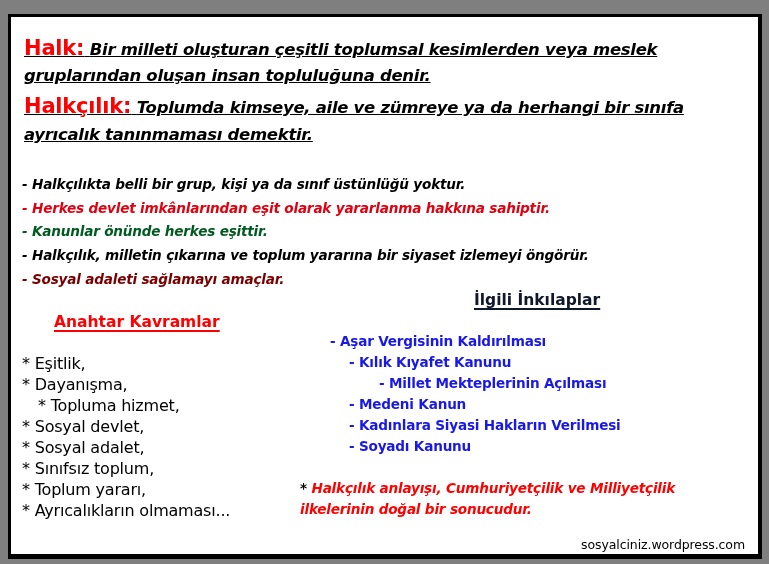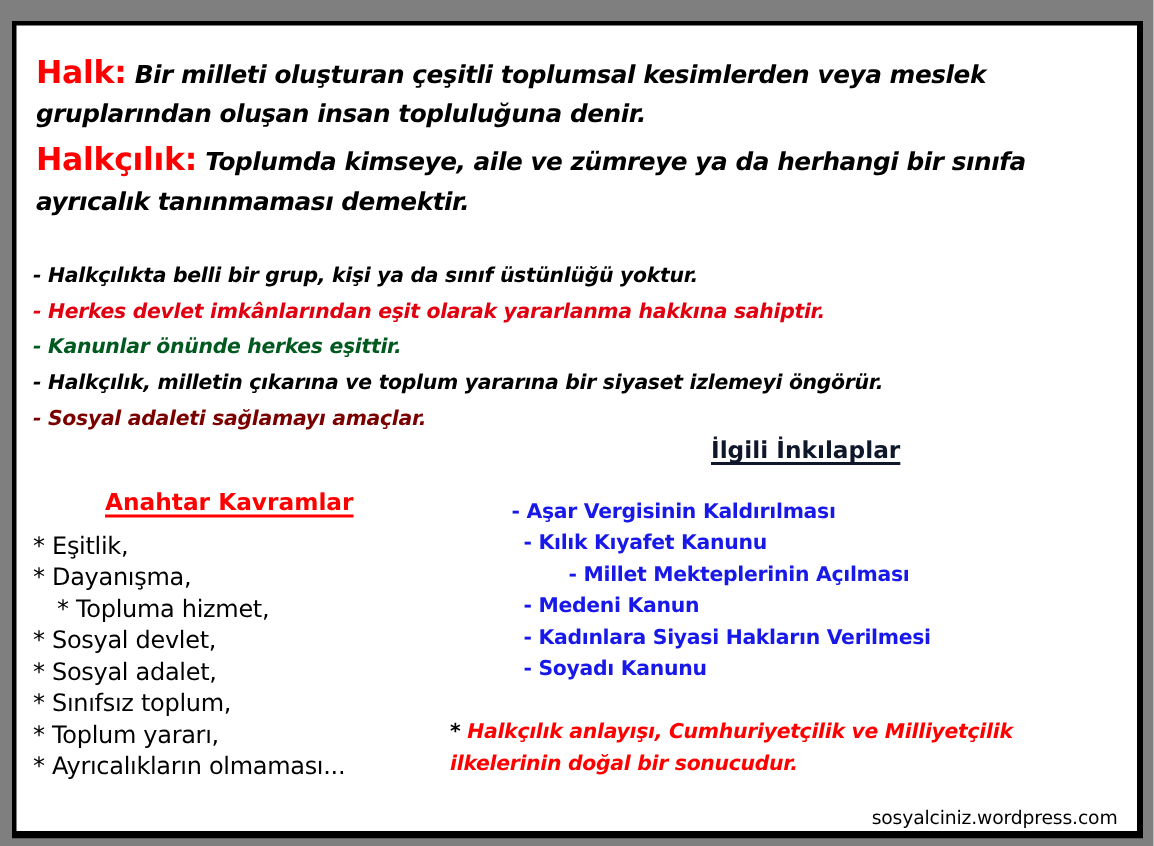--- a/index.html
+++ b/index.html
@@ -26,20 +26,21 @@
       border-right: 4px solid #000;
       border-bottom: 5px solid #000;
     }
     .abs { position: absolute; white-space: nowrap; }
     .def-line {
       font-weight: bold;
       font-style: italic;
       font-size: 16.5px;
       color: #000;
       letter-spacing: -0.3px;
+      text-decoration: underline;
     }
     .term {
       font-style: normal;
       font-weight: bold;
       color: #ff0000;
       font-size: 21px;
       letter-spacing: -0.2px;
     }
     .bullet {
       font-weight: bold;
@@ -99,32 +100,32 @@
 <div class="abs def-line" style="left:24px; top:125px;">ayrıcalık tanınmaması demektir.</div>
 
 <div class="abs bullet" style="left:22px; top:176px; color:#000000;">- Halkçılıkta belli bir grup, kişi ya da sınıf üstünlüğü yoktur.</div>
 <div class="abs bullet" style="left:22px; top:200px; color:#e00010;">- Herkes devlet imkânlarından eşit olarak yararlanma hakkına sahiptir.</div>
 <div class="abs bullet" style="left:22px; top:223px; color:#005a20;text-align:center;">- Kanunlar önünde herkes eşittir.</div>
 <div class="abs bullet" style="left:22px; top:247px; color:#000000;">- Halkçılık, milletin çıkarına ve toplum yararına bir siyaset izlemeyi öngörür.</div>
 <div class="abs bullet" style="left:22px; top:271px; color:#7a0000;">- Sosyal adaleti sağlamayı amaçlar.</div>
 
 <div class="abs heading" style="left:474px; top:291px; color:#0f172a;">İlgili İnkılaplar</div>
 
-<div class="abs heading" style="left:70px; top:313px; color:#ff0000;margin-top:13px;">Anahtar Kavramlar</div>
+<div class="abs heading" style="left:54px; top:313px; color:#ff0000;">Anahtar Kavramlar</div>
 
 <div class="abs kavram" style="left:22px; top:354px;">* Eşitlik,</div>
 <div class="abs kavram" style="left:22px; top:375px;">* Dayanışma,</div>
 <div class="abs kavram" style="left:22px; top:396px;margin-left:16px;">* Topluma hizmet,</div>
 <div class="abs kavram" style="left:22px; top:417px;">* Sosyal devlet,</div>
 <div class="abs kavram" style="left:22px; top:438px;">* Sosyal adalet,</div>
 <div class="abs kavram" style="left:22px; top:459px;">* Sınıfsız toplum,</div>
 <div class="abs kavram" style="left:22px; top:480px;">* Toplum yararı,</div>
 <div class="abs kavram" style="left:22px; top:501px;">* Ayrıcalıkların olmaması...</div>
 
-<div class="abs inkilap" style="left:341px; top:333px;">- Aşar Vergisinin Kaldırılması</div>
+<div class="abs inkilap" style="left:330px; top:333px;">- Aşar Vergisinin Kaldırılması</div>
 <div class="abs inkilap" style="left:349px; top:354px;">- Kılık Kıyafet Kanunu</div>
 <div class="abs inkilap" style="left:331px; top:375px;margin-left:48px;">- Millet Mekteplerinin Açılması</div>
 <div class="abs inkilap" style="left:349px; top:396px;">- Medeni Kanun</div>
 <div class="abs inkilap" style="left:349px; top:417px;">- Kadınlara Siyasi Hakların Verilmesi</div>
 <div class="abs inkilap" style="left:349px; top:438px;">- Soyadı Kanunu</div>
 
 <div class="abs note" style="left:300px; top:480px;">
   <span class="star">*</span>
   <span>Halkçılık anlayışı, Cumhuriyetçilik ve Milliyetçilik</span>
 </div>

